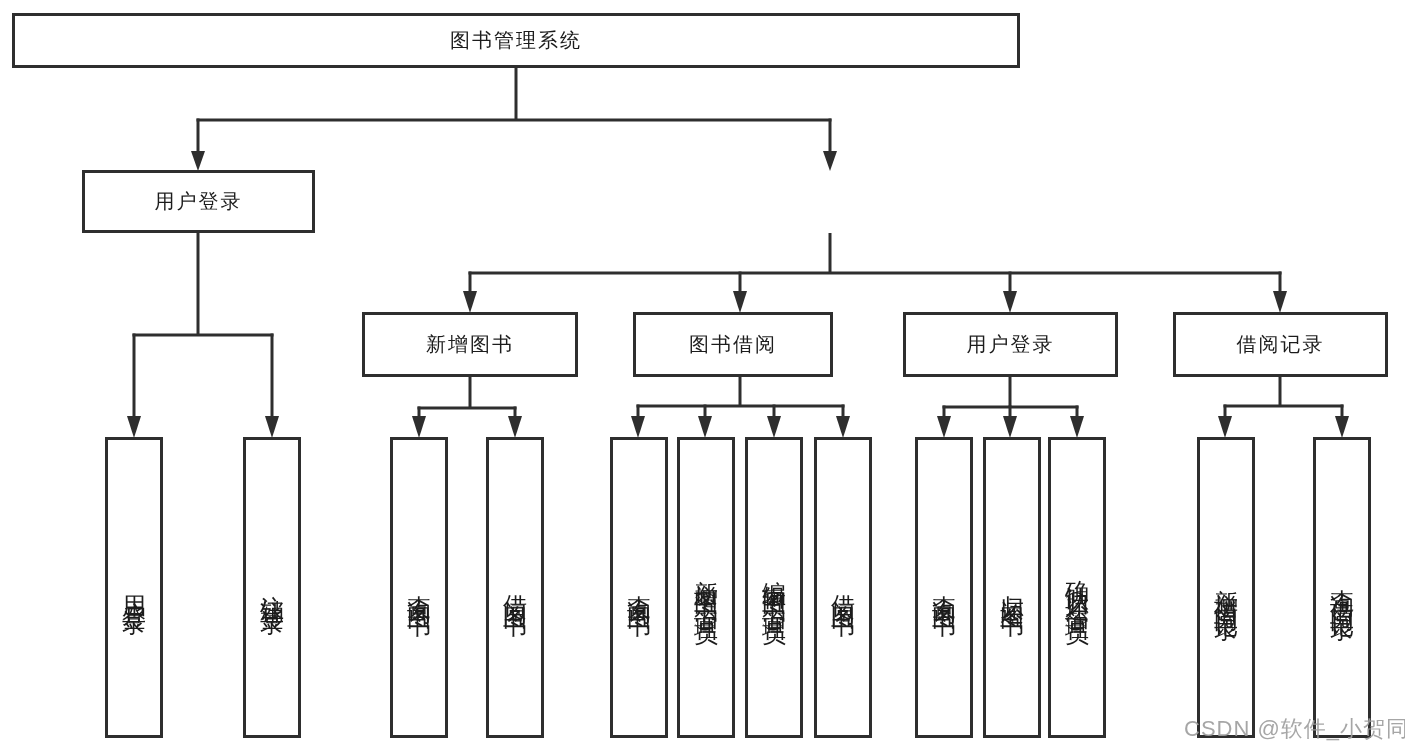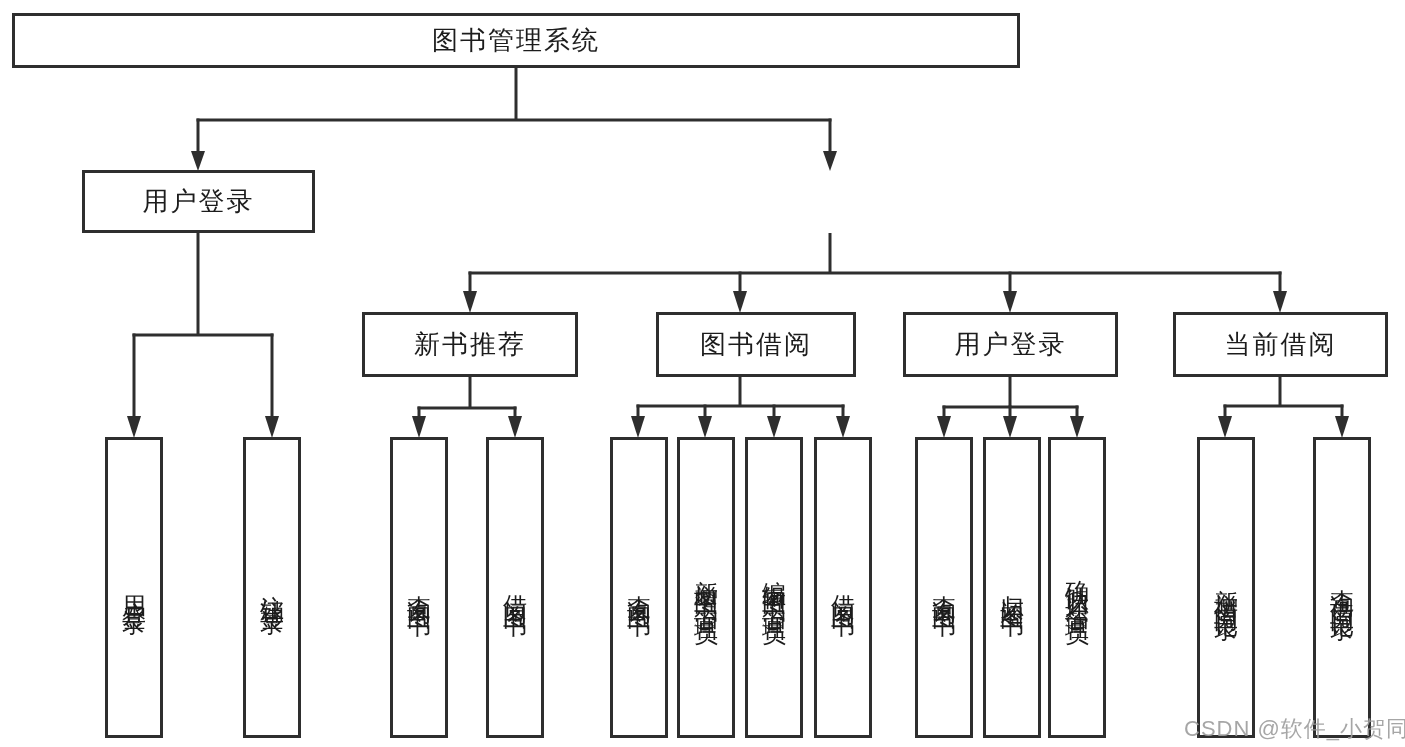--- a/index.html
+++ b/index.html
@@ -12,21 +12,21 @@
   }
   .box{
     position:absolute;
     box-sizing:border-box;
     border:3px solid #2e2e2e;
     background:#ffffff;
     display:flex;
     align-items:center;
     justify-content:center;
     color:#1c1c1c;
-    font-size:26px;
+    font-size:20px;
     letter-spacing:2px;
     white-space:nowrap;
   }
   .leaf{
     writing-mode:vertical-rl;
     text-orientation:mixed;
     letter-spacing:6px;
     font-size:24px;
     white-space:normal;
     line-height:1;
@@ -114,24 +114,24 @@
     <line x1="1225" y1="404.5" x2="1225" y2="417"></line>
     <polygon points="1218,416 1232,416 1225,438"></polygon>
     <line x1="1342" y1="404.5" x2="1342" y2="417"></line>
     <polygon points="1335,416 1349,416 1342,438"></polygon>
   </svg>
 
   <div class="box" style="left:12px;top:13px;width:1008px;height:55px;">图书管理系统</div>
 
   <div class="box" style="left:82px;top:170px;width:233px;height:63px;">用户登录</div>
 
-  <div class="box" style="left:362px;top:312px;width:216px;height:65px;">新书推荐</div>
-  <div class="box" style="left:656px;top:312px;width:200px;height:65px;text-align:center;">图书借阅</div>
+  <div class="box" style="left:362px;top:312px;width:216px;height:65px;">新增图书</div>
+  <div class="box" style="left:633px;top:312px;width:200px;height:65px;text-align:center;">图书借阅</div>
   <div class="box" style="left:903px;top:312px;width:215px;height:65px;">用户登录</div>
-  <div class="box" style="left:1173px;top:312px;width:215px;height:65px;">当前借阅</div>
+  <div class="box" style="left:1173px;top:312px;width:215px;height:65px;">借阅记录</div>
 
   <div class="box leaf" style="left:105px;top:437px;width:58px;height:301px;">用户登录</div>
   <div class="box leaf" style="left:243px;top:437px;width:58px;height:301px;">注销登录</div>
 
   <div class="box leaf" style="left:390px;top:437px;width:58px;height:301px;">查询图书</div>
   <div class="box leaf" style="left:486px;top:437px;width:58px;height:301px;">借阅图书</div>
 
   <div class="box leaf" style="left:610px;top:437px;width:58px;height:301px;">查询图书</div>
   <div class="box leaf" style="left:677px;top:437px;width:58px;height:301px;">新增图书（管理员）</div>
   <div class="box leaf" style="left:745px;top:437px;width:58px;height:301px;">编辑图书（管理员）</div>

